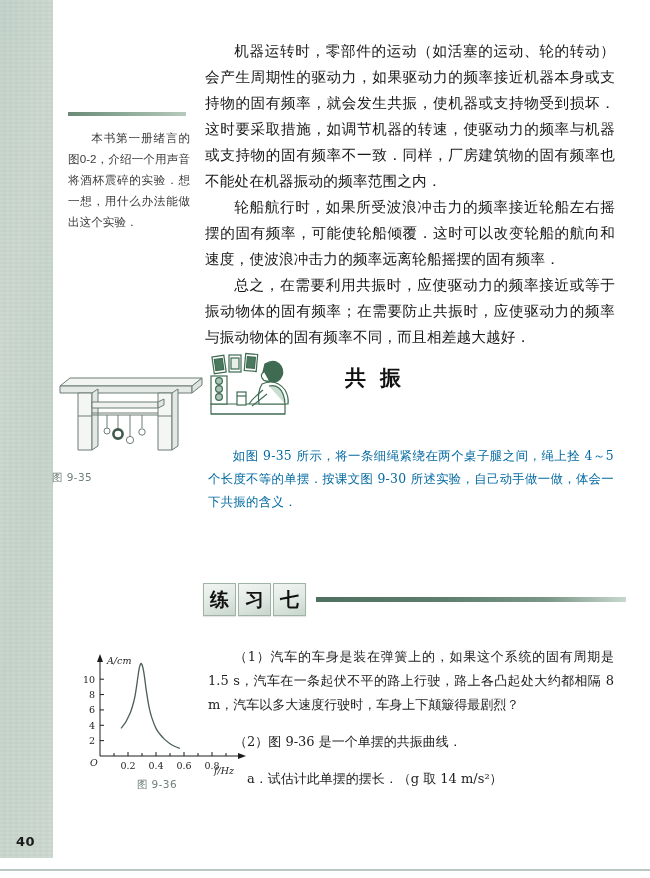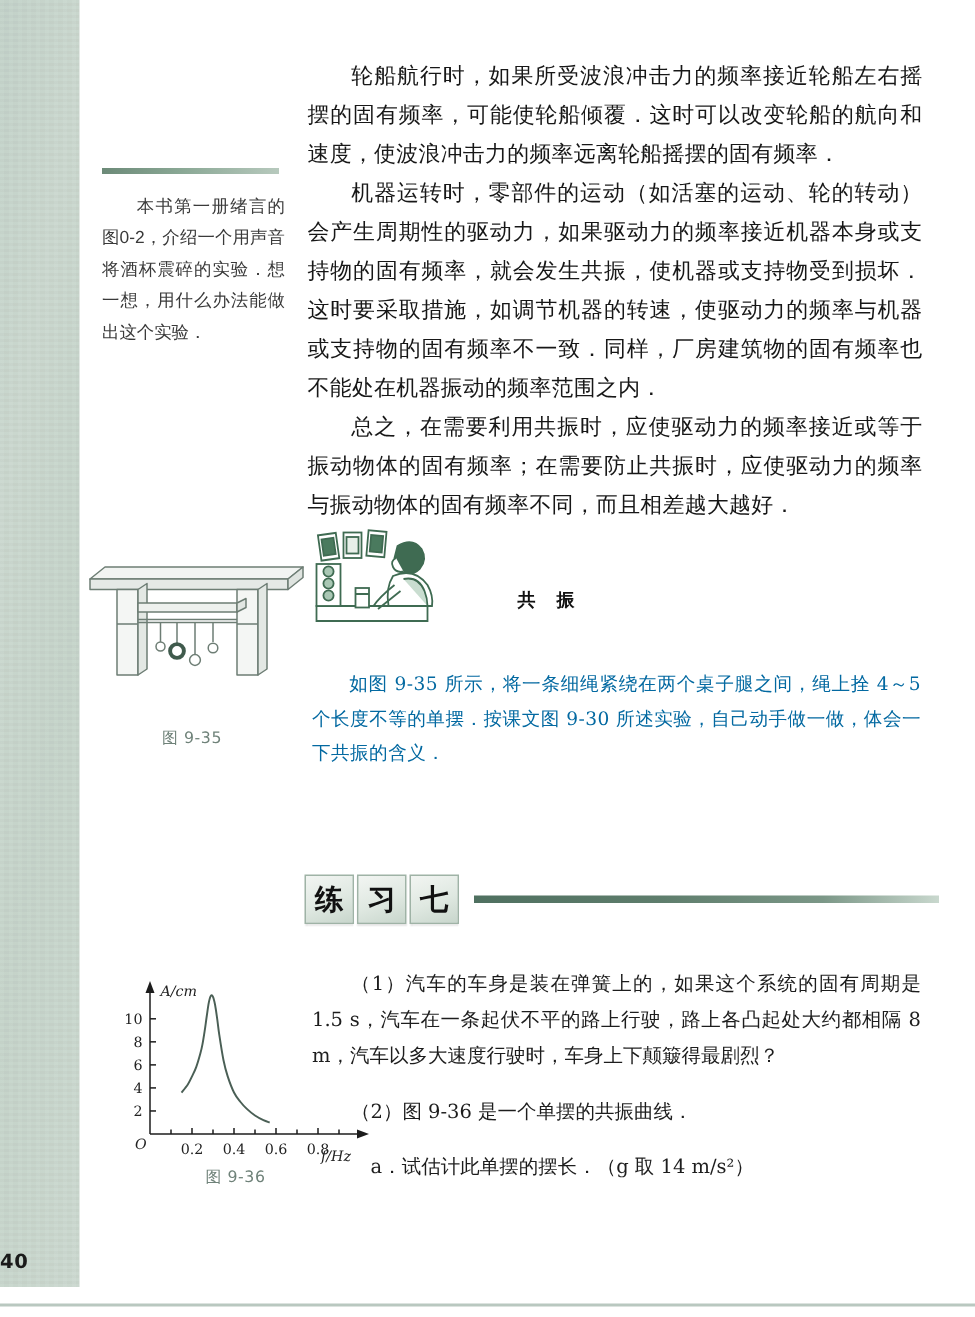--- a/index.html
+++ b/index.html
@@ -32,21 +32,21 @@
     content: "";
     position: absolute;
     inset: 0;
     background:
       repeating-linear-gradient(0deg, rgba(255,255,255,.22) 0 2px, rgba(0,0,0,.02) 2px 4px),
       repeating-linear-gradient(90deg, rgba(255,255,255,.14) 0 3px, rgba(0,0,0,.015) 3px 6px);
     mix-blend-mode: multiply;
   }
   .page-number {
     position: absolute;
-    left: 0;
+    left: 16px;
     top: 834px;
     font-size: 13px;
     font-weight: 700;
     color: #1a1a1a;
     letter-spacing: .5px;
     text-align: right;
   }
   .bottom-rule {
     position: absolute;
     left: 0;
@@ -104,40 +104,39 @@
   
   .fig35 {
     position: absolute;
     left: 52px;
     top: 372px;
     width: 152px;
   }
   .fig-cap {
     font-size: 10.5px;
     color: #6f8279;
-    text-align: center;
-    margin-top: 21px;
+    margin-top: 7px;
     letter-spacing: .4px;
   }
 
   
   .exp-icon {
     position: absolute;
     left: 207px;
     top: 352px;
     width: 92px;
     height: 68px;
   }
 
   
   .gz-heading {
     position: absolute;
     left: 345px;
-    top: 392px;
-    font-size: 12px;
+    top: 364px;
+    font-size: 21px;
     font-weight: 700;
     color: #111;
     letter-spacing: 14px;
   }
 
   
   .exp-col {
     position: absolute;
     left: 208px;
     top: 432px;
@@ -235,22 +234,22 @@
 </head>
 <body>
 
 <div id="page">
 
   <div class="left-band"></div>
   <div class="page-number">40</div>
   <div class="bottom-rule"></div>
 
   <div class="body-col">
+    <p class="para cn">机器运转时，零部件的运动（如活塞的运动、轮的转动）会产生周期性的驱动力，如果驱动力的频率接近机器本身或支持物的固有频率，就会发生共振，使机器或支持物受到损坏．这时要采取措施，如调节机器的转速，使驱动力的频率与机器或支持物的固有频率不一致．同样，厂房建筑物的固有频率也不能处在机器振动的频率范围之内．</p>
     <p class="para cn">轮船航行时，如果所受波浪冲击力的频率接近轮船左右摇摆的固有频率，可能使轮船倾覆．这时可以改变轮船的航向和速度，使波浪冲击力的频率远离轮船摇摆的固有频率．</p>
-    <p class="para cn">机器运转时，零部件的运动（如活塞的运动、轮的转动）会产生周期性的驱动力，如果驱动力的频率接近机器本身或支持物的固有频率，就会发生共振，使机器或支持物受到损坏．这时要采取措施，如调节机器的转速，使驱动力的频率与机器或支持物的固有频率不一致．同样，厂房建筑物的固有频率也不能处在机器振动的频率范围之内．</p>
     <p class="para cn">总之，在需要利用共振时，应使驱动力的频率接近或等于振动物体的固有频率；在需要防止共振时，应使驱动力的频率与振动物体的固有频率不同，而且相差越大越好．</p>
   </div>
 
   <div class="note-wrap">
     <div class="note-rule"></div>
     <div class="note-text">本书第一册绪言的图0-2，介绍一个用声音将酒杯震碎的实验．想一想，用什么办法能做出这个实验．</div>
   </div>
 
   <div class="fig35">
     <svg width="152" height="92" viewBox="0 0 152 92">

